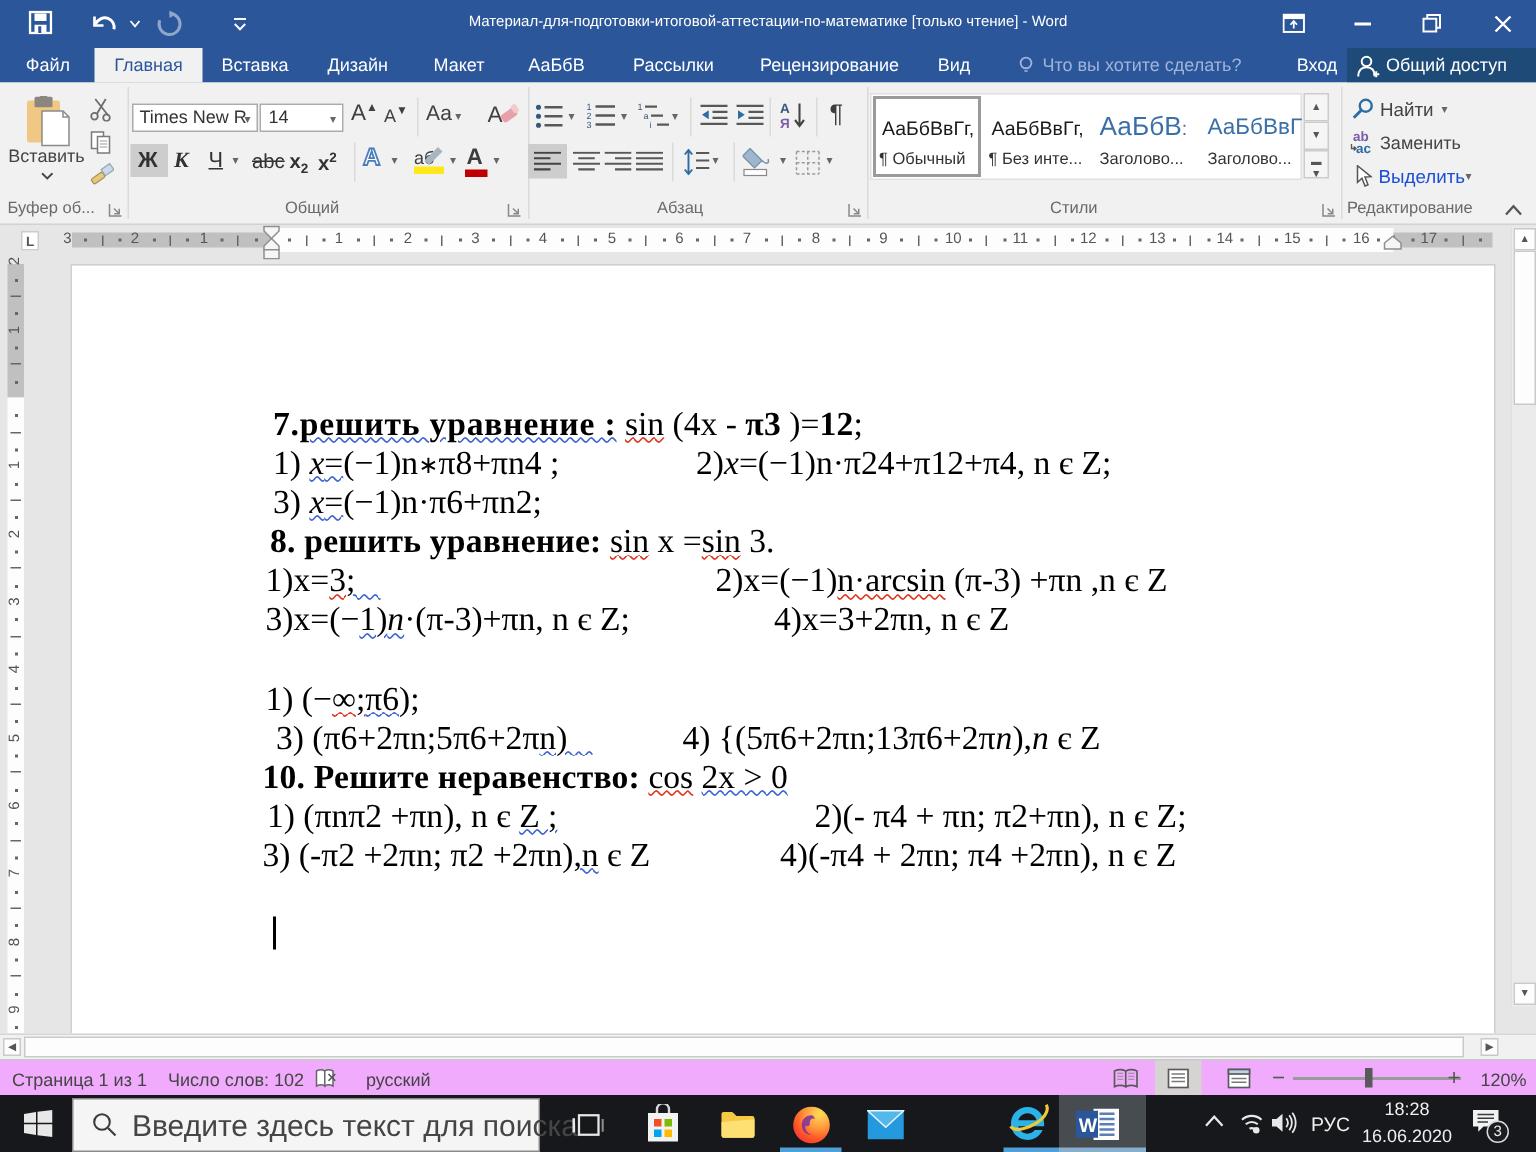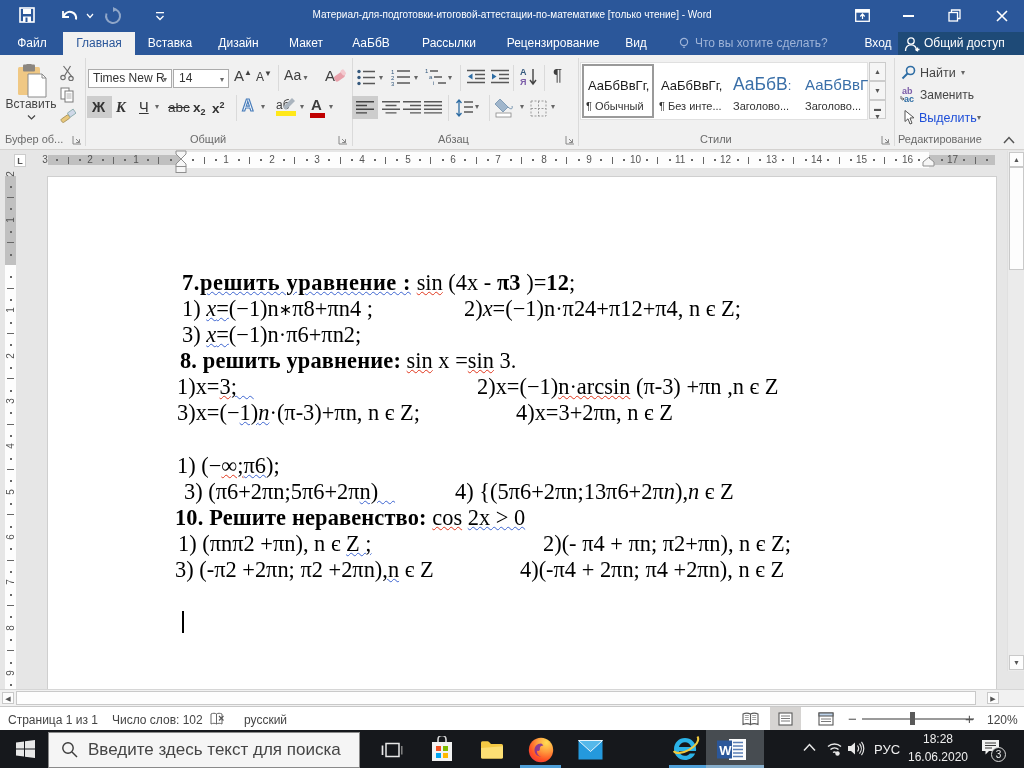--- a/index.html
+++ b/index.html
@@ -16,21 +16,21 @@
   .launch { position:absolute; top:80px; width:10px; height:10px; }
   
   #rulerrow { position:absolute; left:0; top:150px; width:1024px; height:20px; background:#e6e6e6; }
   
   #docarea { position:absolute; left:0; top:170px; width:1024px; height:519px; background:#e6e6e6; overflow:hidden; }
   #page { position:absolute; left:48px; top:7px; width:948px; height:560px; background:#fff; outline:1px solid #cfcfcf; }
   
   #vscroll { position:absolute; left:1007px; top:151px; width:17px; height:520px; background:#ebebeb; border-left:1px solid #e0e0e0; }
   #hscroll { position:absolute; left:0; top:689px; width:1024px; height:17px; background:#f1f1f1; border-top:1px solid #d6d6d6; }
   
-  #statusbar { position:absolute; left:0; top:706px; width:1024px; height:24px; background:#ffffff; border-top:1px solid #c8c8c8; font-size:12px; color:#444; }
+  #statusbar { position:absolute; left:0; top:706px; width:1024px; height:24px; background:#f0abfc; border-top:1px solid #c8c8c8; font-size:12px; color:#444; }
   
   #taskbar { position:absolute; left:0; top:730px; width:1024px; height:38px; background:#16181c; }
   .dl { position:absolute; white-space:pre; font-family:"Liberation Serif", serif; font-size:22.4px; color:#000; line-height:1.15; }
   .dl b { letter-spacing:0.15px; }
   .wavyred { text-decoration:underline; text-decoration-style:wavy; text-decoration-color:#e0351b; text-decoration-thickness:1px; text-underline-offset:1px; }
   .wavyblue { text-decoration:underline; text-decoration-style:wavy; text-decoration-color:#3c64d0; text-decoration-thickness:1px; text-underline-offset:1px; }
 </style>
 </head>
 <body>
 <div id="titlebar">
@@ -518,21 +518,21 @@
 
   <svg class="abs" style="left:16px;top:10px" width="19" height="18" viewBox="0 0 19 18">
     <path d="M0 2.6 L8 1.4 L8 8.5 L0 8.5 Z M9 1.2 L19 0 L19 8.5 L9 8.5 Z M0 9.5 L8 9.5 L8 16.6 L0 15.4 Z M9 9.5 L19 9.5 L19 18 L9 16.8 Z" fill="#e8e8e8"></path>
   </svg>
 
   <div class="abs" style="left:48px;top:2px;width:312px;height:36px;background:#f5f5f5;border:1px solid #8a8a8a;"></div>
   <svg class="abs" style="left:61px;top:11px" width="17" height="17" viewBox="0 0 17 17">
     <circle cx="7" cy="7" r="5.2" fill="none" stroke="#3b3b3b" stroke-width="1.4"></circle>
     <path d="M11 11 L16 16" stroke="#3b3b3b" stroke-width="1.4"></path>
   </svg>
-  <div class="abs" style="left:88px;top:10px;font-size:17px;color:#454545;">Введите здесь текст для поиска</div>
+  <div class="abs" style="left:88px;top:10px;font-size:20px;color:#454545;">Введите здесь текст для поиска</div>
 
   <svg class="abs" style="left:381px;top:10px" width="22" height="20" viewBox="0 0 22 20">
     <rect x="5" y="3.5" width="13" height="13" fill="none" stroke="#e8e8e8" stroke-width="1.5"></rect>
     <path d="M1.5 5.5 L1.5 15" stroke="#e8e8e8" stroke-width="1.7"></path>
     <path d="M20.8 6 L20.8 14.5" stroke="#8a8a8a" stroke-width="1.4"></path>
   </svg>
 
   <svg class="abs" style="left:430px;top:6px" width="24" height="26" viewBox="0 0 24 26">
     <path d="M8 6 L8 3.5 A4 4 0 0 1 16 3.5 L16 6" fill="none" stroke="#d8d8d8" stroke-width="1.6"></path>
     <rect x="2" y="6" width="20" height="19" fill="#f2f2f2"></rect>

